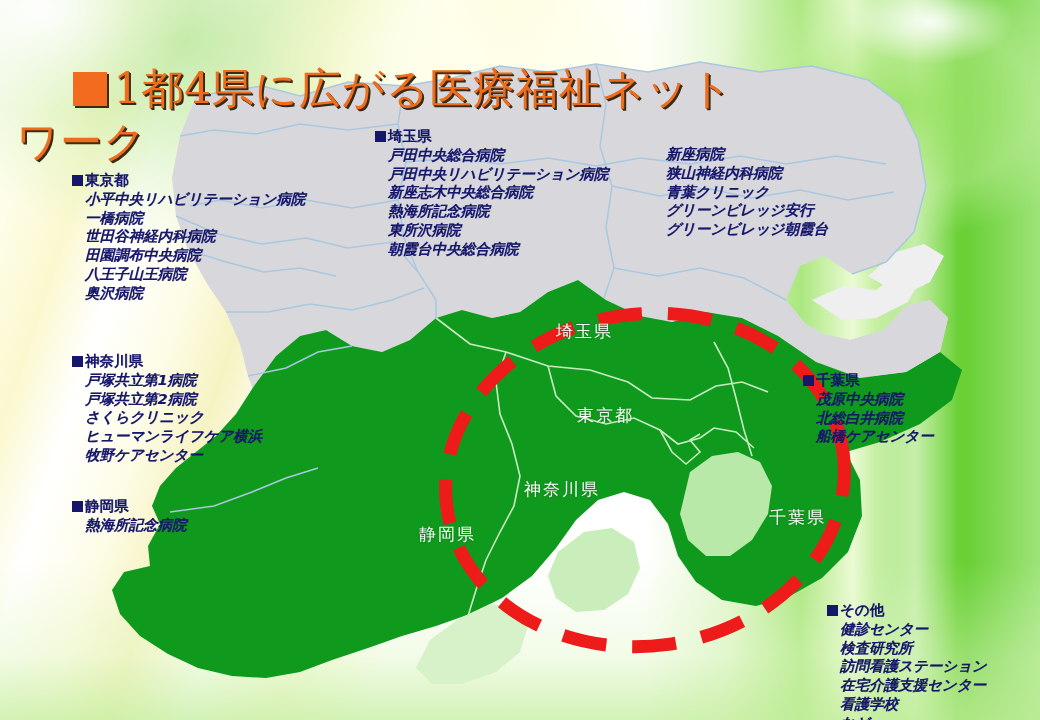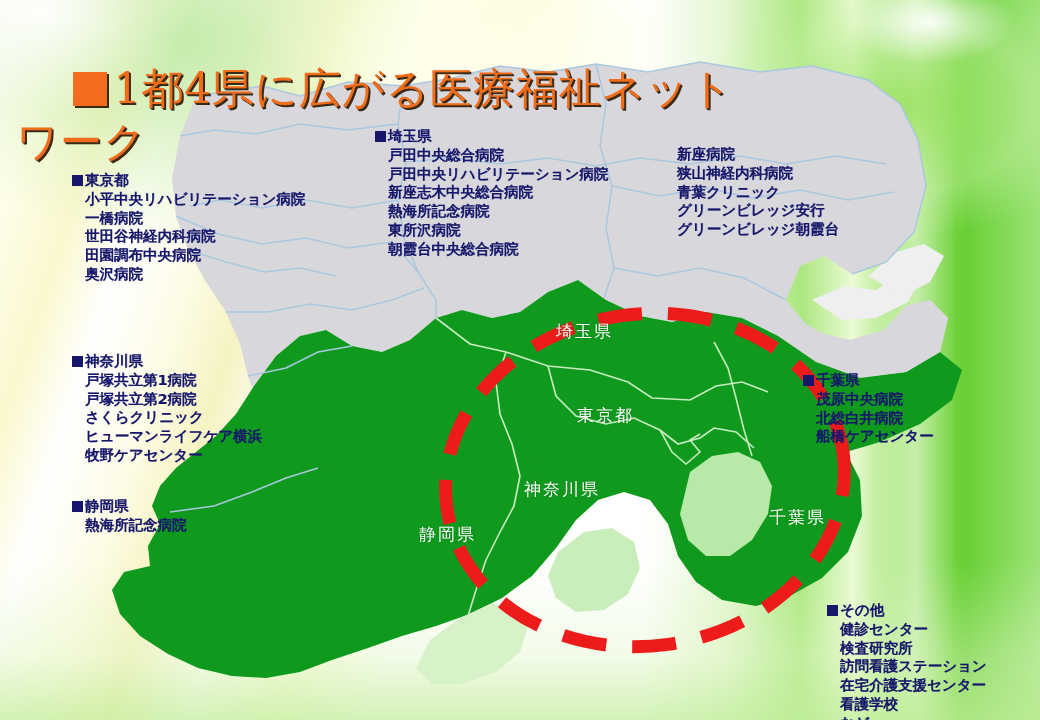--- a/index.html
+++ b/index.html
@@ -107,22 +107,22 @@
   }
   .list-block .blk-head { margin-left: 0; }
   .list-block .blk-head .sq {
     display: inline-block;
     width: 11px;
     height: 11px;
     background: #16176b;
     margin-right: 2px;
     vertical-align: -1px;
   }
-  .list-block .item { margin-left: 13px; }
-  .list-block.plain .item { margin-left: 15px; }
+  .list-block .item { margin-left: 13px; font-style: italic; }
+  .list-block.plain .item { margin-left: 4px; }
 
   #blk-tokyo     { left: 72px;  top: 171px; }
   #blk-kanagawa  { left: 72px;  top: 352px; }
   #blk-shizuoka  { left: 72px;  top: 497px; }
   #blk-saitama   { left: 375px; top: 127px; }
   #blk-saitama2  { left: 662px; top: 145px; }
   #blk-chiba     { left: 803px; top: 371px; }
   #blk-other     { left: 827px; top: 553px; margin-top: 48px; }
 
   
@@ -228,20 +228,21 @@
   <div id="title">
     <span class="bullet"></span><span>1都4県に広がる医療福祉ネット</span><br><span>ワーク</span>
   </div>
 
   <div class="list-block" id="blk-tokyo">
       <div class="blk-head"><span class="sq"></span><span>東京都</span></div>
       <div class="item">小平中央リハビリテーション病院</div>
       <div class="item">一橋病院</div>
       <div class="item">世田谷神経内科病院</div>
       <div class="item">田園調布中央病院</div>
+      <div class="item">八王子山王病院</div>
       <div class="item">奥沢病院</div>
     </div>
   <div class="list-block" id="blk-kanagawa">
       <div class="blk-head"><span class="sq"></span><span>神奈川県</span></div>
       <div class="item">戸塚共立第1病院</div>
       <div class="item">戸塚共立第2病院</div>
       <div class="item">さくらクリニック</div>
       <div class="item">ヒューマンライフケア横浜</div>
       <div class="item">牧野ケアセンター</div>
     </div>

